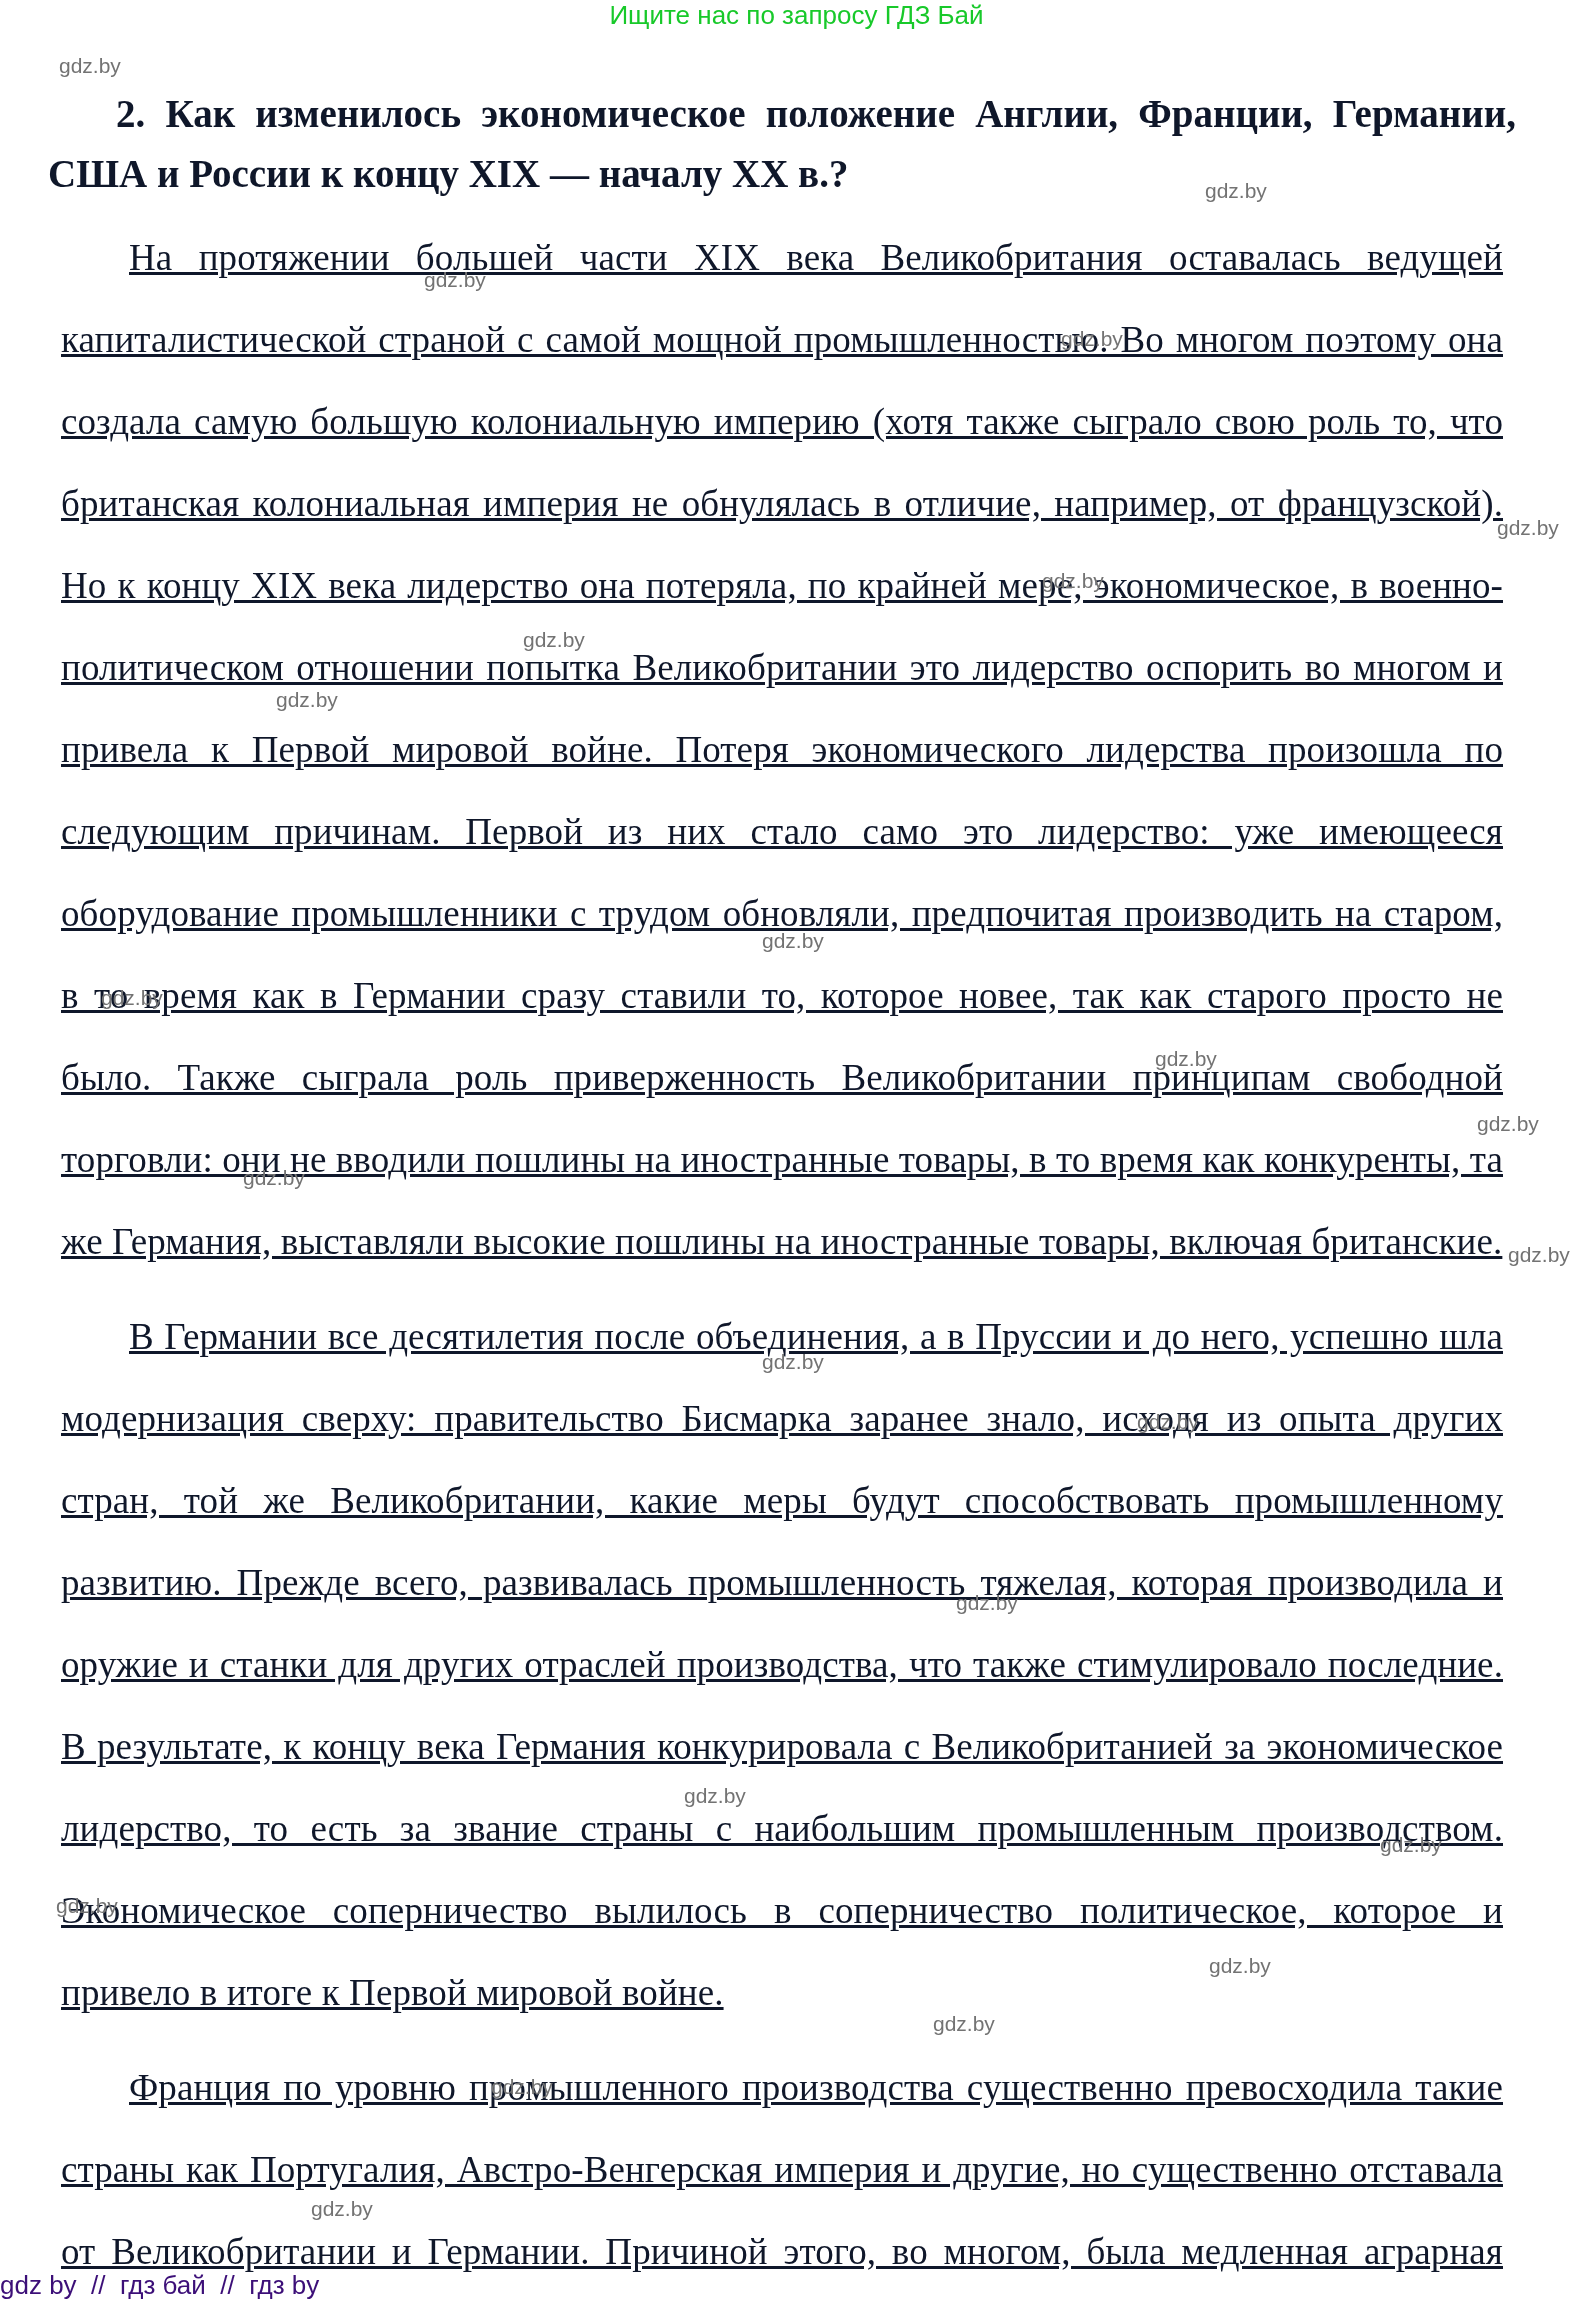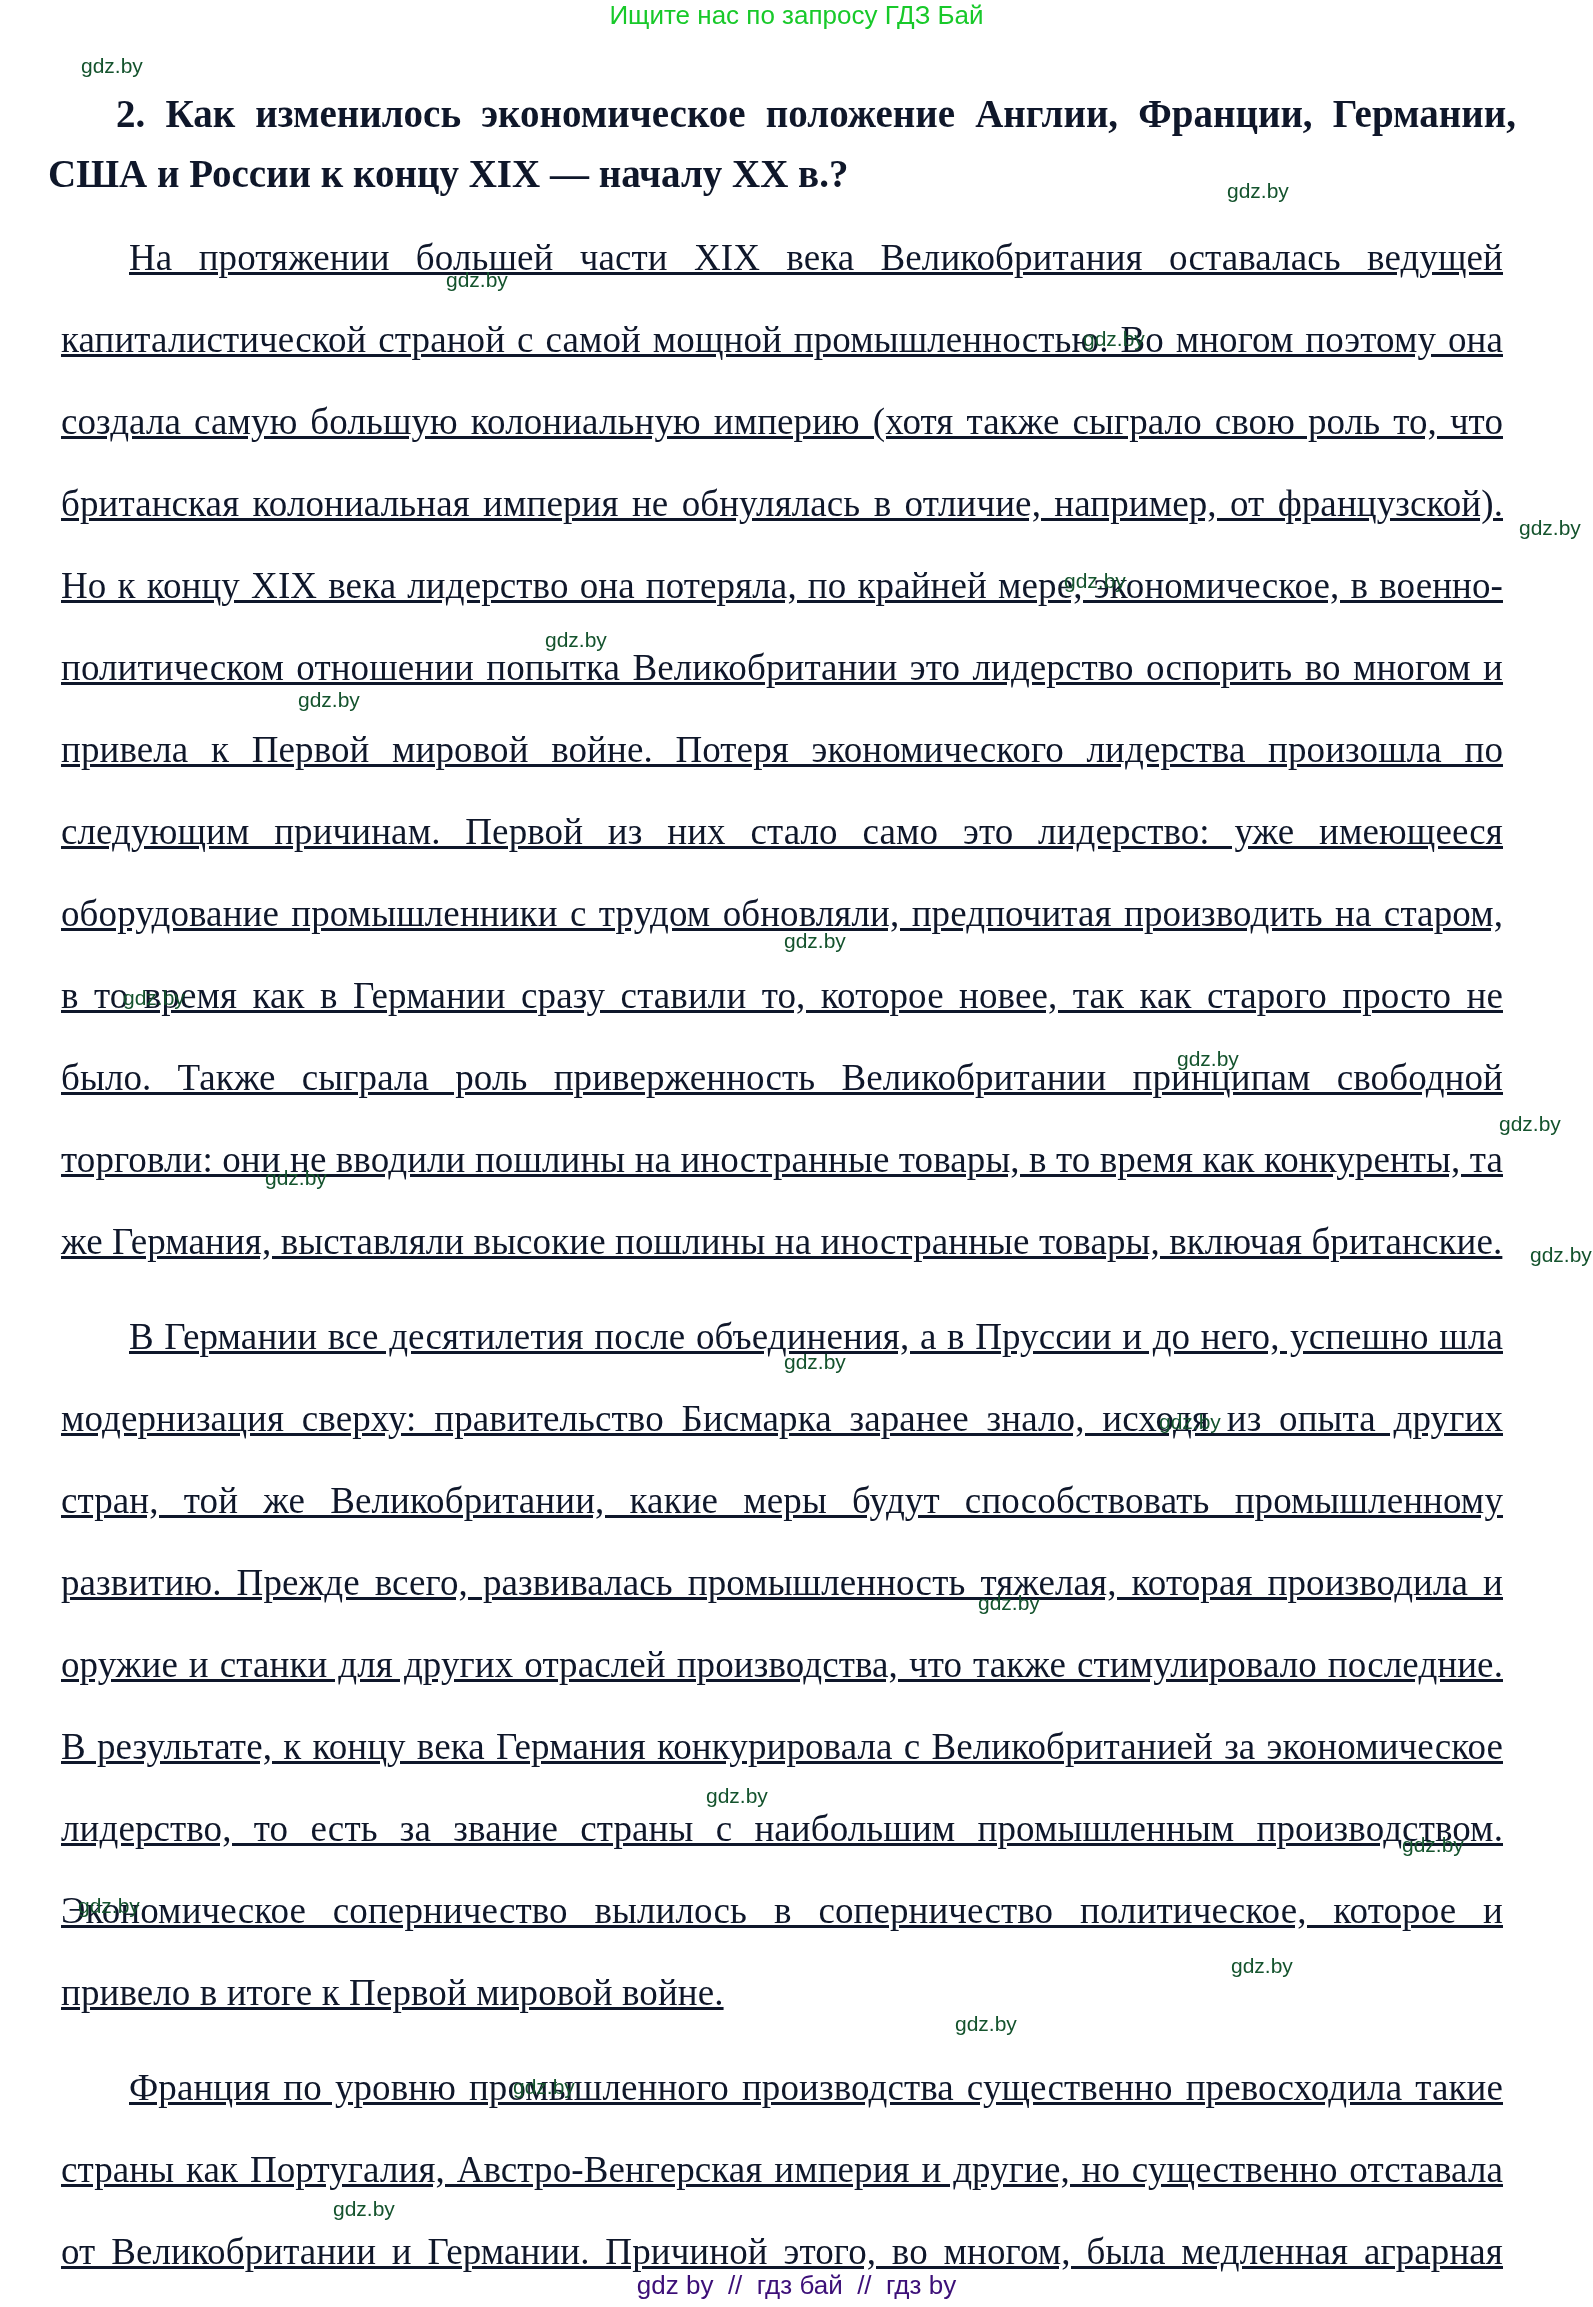--- a/index.html
+++ b/index.html
@@ -6,21 +6,21 @@
   body { width: 1593px; height: 2307px; position: relative; overflow: hidden; }
   .page { position: absolute; left: 0; top: 0; width: 1593px; height: 1781px; background: #fff; }
 
   .top-banner {
     position: absolute; left: 0; top: 0; width: 1593px; height: 31px;
     text-align: center; color: #18c92a;
     font-family: "Liberation Sans", sans-serif; font-size: 26px; line-height: 31px;
   }
   .bottom-banner {
     position: absolute; left: 0; top: 2270px; width: 1593px; height: 37px;
-    text-align: center; color: #3c0f78;
+    color: #3c0f78;
     font-family: "Liberation Sans", sans-serif; font-size: 26px; line-height: 31px;
     white-space: pre;
   }
 
   .content {
     position: absolute; left: 48px; top: 84px; width: 1468px;
     font-family: "Liberation Serif", serif; color: #0f172a;
   }
   .heading {
     font-weight: bold; font-size: 39px; line-height: 60px;
@@ -30,21 +30,21 @@
   .para {
     font-size: 37px; line-height: 82px; margin: 13px;
     text-align: justify; text-indent: 68px;
     letter-spacing: 0.1px;
     text-decoration: underline;
   }
   .para.gap-before { margin-top: 0px; }
 
   .wm {
     position: absolute; font-family: "Liberation Sans", sans-serif;
-    font-size: 21px; color: #14532d; line-height: 23px; white-space: nowrap; margin-left: 22px;
+    font-size: 21px; color: #737373; line-height: 23px; white-space: nowrap;
   }
 </style>
 </head>
 <body>
 
 <div class="page">
 
   <div class="top-banner">Ищите нас по запросу ГДЗ Бай</div>
 
   <div class="content">

